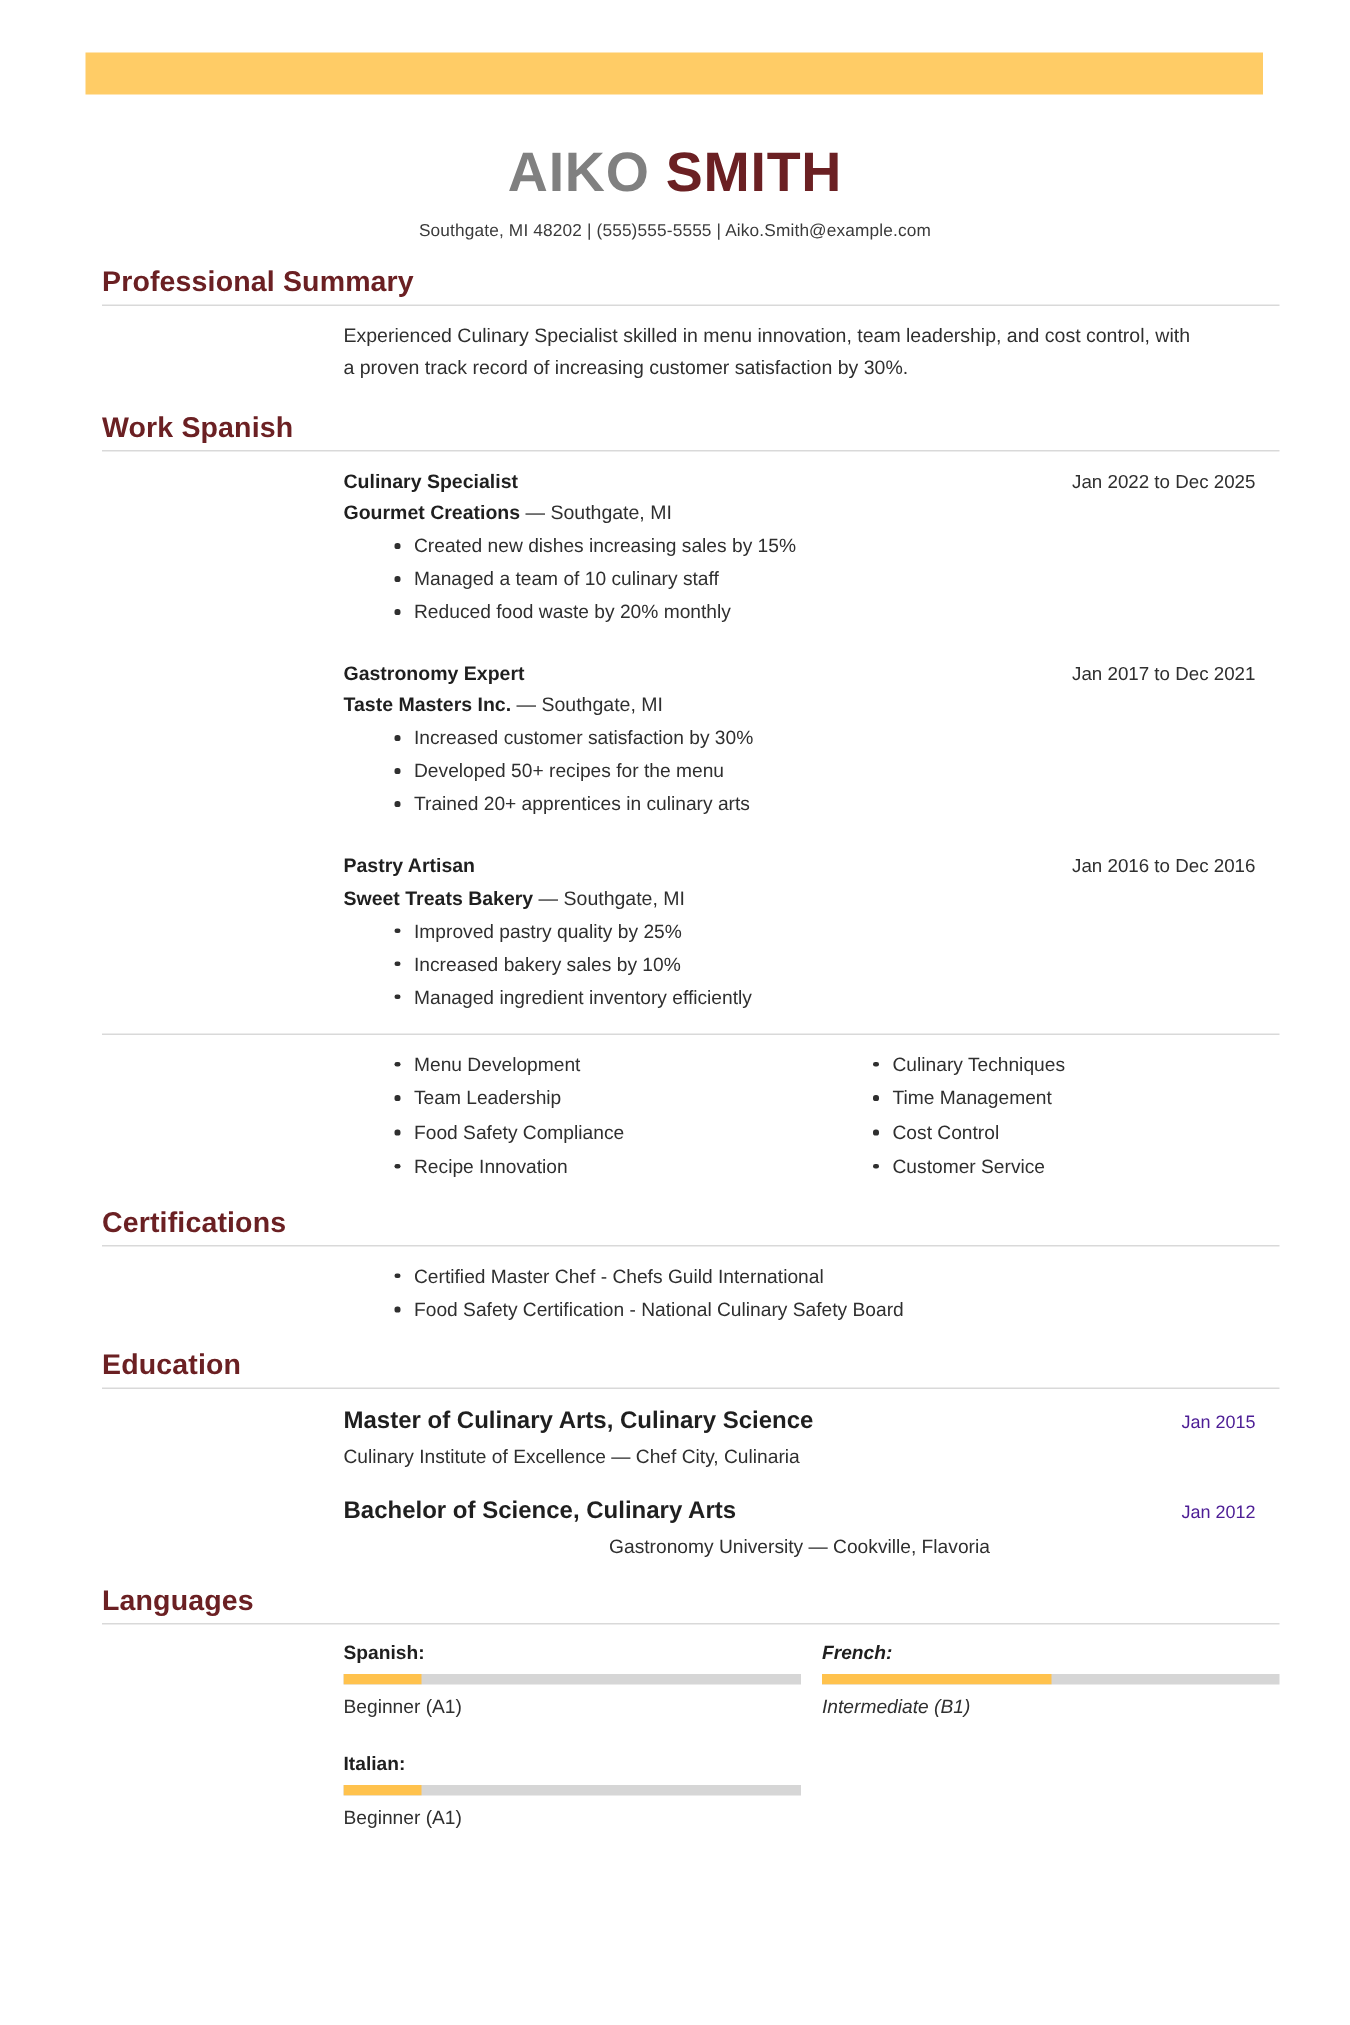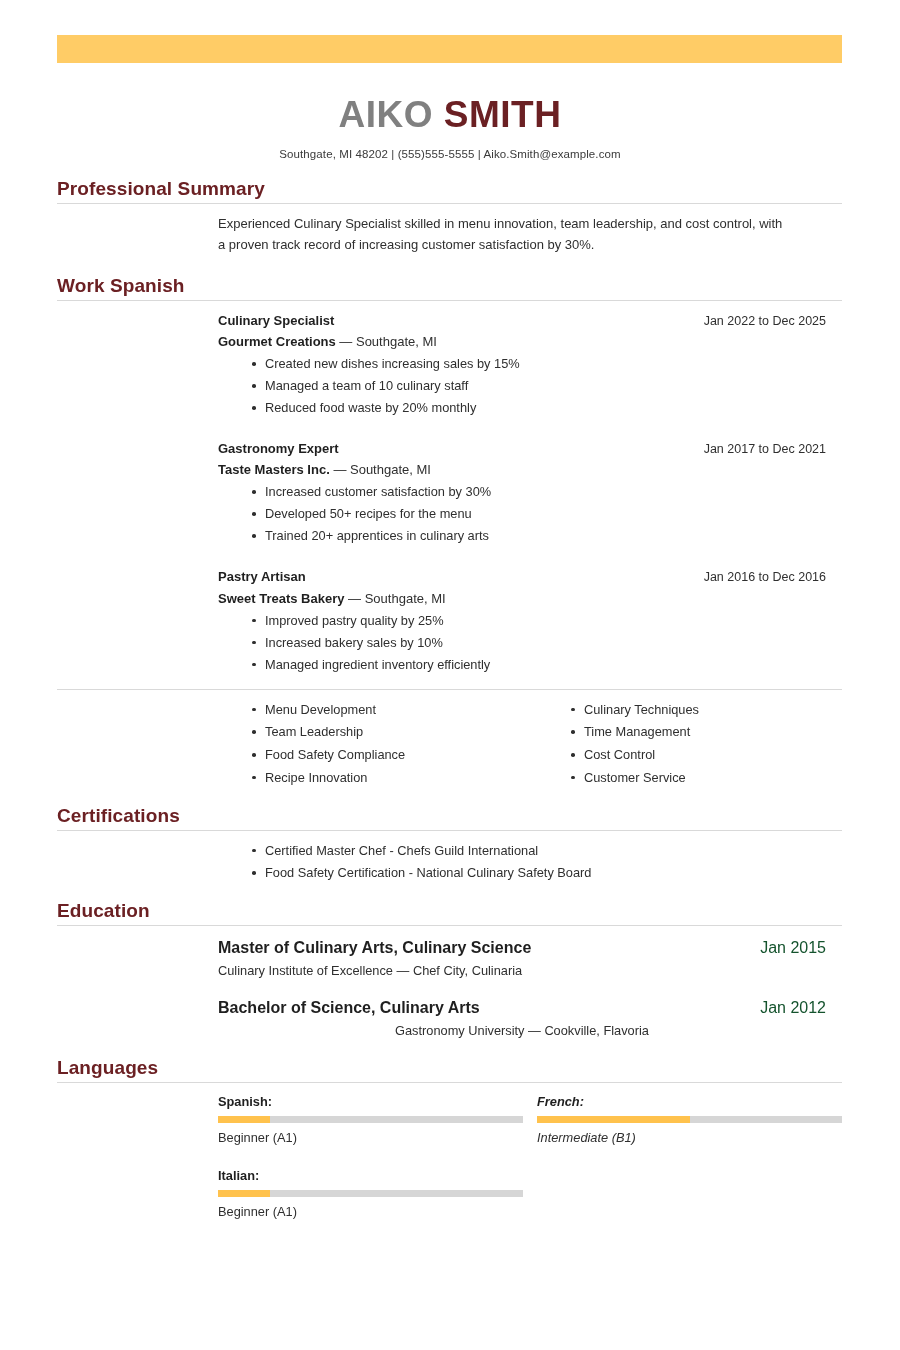--- a/index.html
+++ b/index.html
@@ -63,21 +63,21 @@
     width: 900px;
     text-align: center;
     font-size: 11.5px;
     color: #3a3a3a;
     letter-spacing: 0.1px;
   }
 
   
   .content {
     position: absolute;
-    left: 0;
+    left: 11px;
     top: 178px;
     width: 884px;
   }
 
   .section {
     position: relative;
     padding: 0 58px 0 57px;
   }
 
   .section-title {
@@ -223,22 +223,22 @@
     justify-content: space-between;
     align-items: baseline;
   }
   .edu-degree {
     font-size: 16px;
     font-weight: 700;
     color: #1f1f1f;
     line-height: 1.6;
   }
   .edu-date {
-    font-size: 16px;
-    color: #14532d;
+    font-size: 12px;
+    color: #4c1d95;
     line-height: 1.6;
     white-space: nowrap;
   }
   .edu-school {
     font-size: 12.8px;
     color: #2f2f2f;
     line-height: 1.6;
   }
 
   

